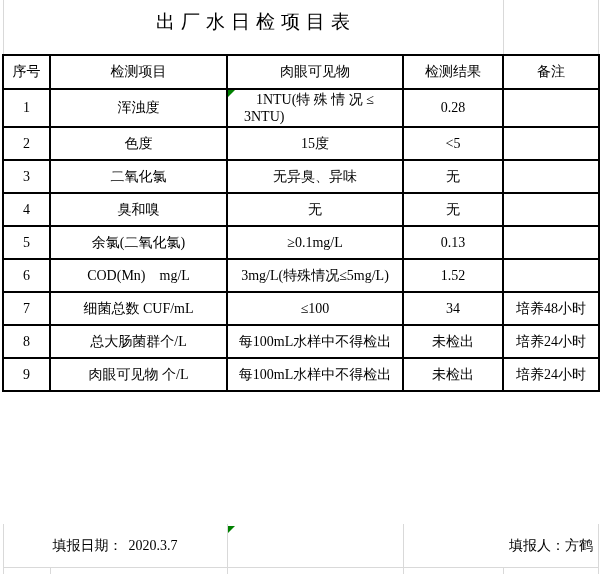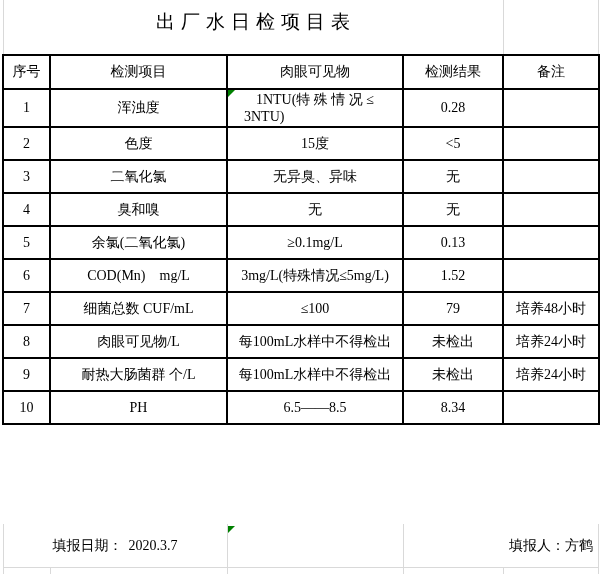--- a/index.html
+++ b/index.html
@@ -128,43 +128,36 @@
         <td>6</td>
         <td>COD(Mn)　mg/L</td>
         <td>3mg/L(特殊情况≤5mg/L)</td>
         <td>1.52</td>
         <td></td>
       </tr>
       <tr class="r">
         <td>7</td>
         <td>细菌总数 CUF/mL</td>
         <td>≤100</td>
-        <td>79</td>
+        <td>34</td>
         <td>培养48小时</td>
       </tr>
       <tr class="r">
         <td>8</td>
-        <td>肉眼可见物/L</td>
+        <td>总大肠菌群个/L</td>
         <td>每100mL水样中不得检出</td>
         <td>未检出</td>
         <td>培养24小时</td>
       </tr>
       <tr class="r">
         <td>9</td>
-        <td>耐热大肠菌群 个/L</td>
+        <td>肉眼可见物 个/L</td>
         <td>每100mL水样中不得检出</td>
         <td>未检出</td>
         <td>培养24小时</td>
-      </tr>
-      <tr class="r">
-        <td>10</td>
-        <td>PH</td>
-        <td>6.5——8.5</td>
-        <td>8.34</td>
-        <td></td>
       </tr>
     </tbody>
   </table>
 
   <div class="footer">
     <span class="err-marker abs" style="left:228px;top:2px;"></span>
     <div class="left">
       <span>填报日期：</span>
         <span class="gap"></span>
         <span>2020.3.7</span>

